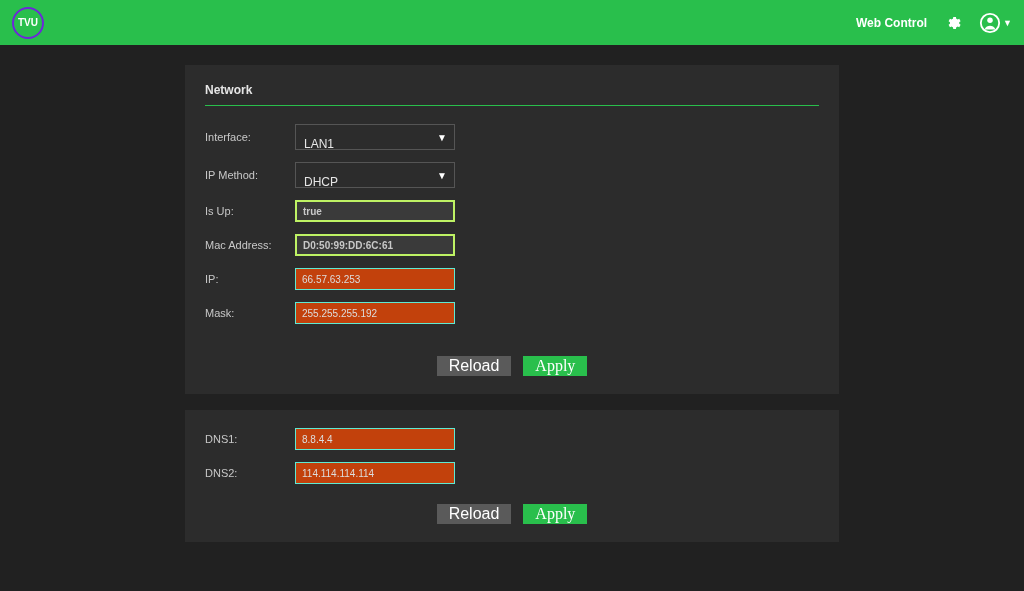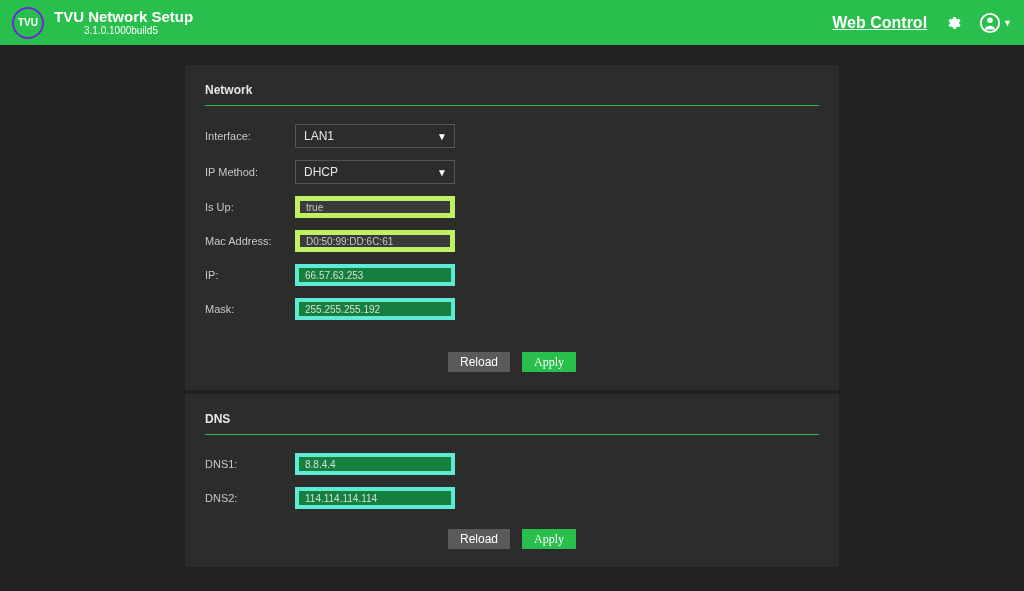--- a/index.html
+++ b/index.html
@@ -37,35 +37,35 @@
     }
     .title-block { color: #fff; }
     .title-main { font-size: 15px; font-weight: bold; line-height: 1.1; }
     .title-sub { font-size: 10px; margin-left: 30px; line-height: 1.1; }
     .header-right {
       display: flex;
       align-items: center;
       gap: 18px;
       color: #fff;
     }
-    .web-control { font-size: 16px; font-weight: bold; text-decoration: underline; }
+    .web-control { font-size: 12px; font-weight: bold; }
     .gear-icon, .user-icon {
       display: inline-flex;
       align-items: center;
       cursor: pointer;
     }
     .user-wrap { display: flex; align-items: center; gap: 2px; }
     .caret { font-size: 9px; }
 
     .content {
       padding: 20px 0 0 0;
       display: flex;
       flex-direction: column;
       align-items: center;
-      gap: 4px;
+      gap: 16px;
     }
     .panel {
       width: 654px;
       background: #2c2c2c;
       padding: 18px 20px 18px 20px;
     }
     .section-title {
       color: #e6e6e6;
       font-size: 12px;
       font-weight: bold;
@@ -87,83 +87,80 @@
       width: 90px;
       color: #c8c8c8;
       font-size: 11px;
     }
     .control {
       flex: 1;
     }
     .input, .select, .readonly {
       width: 160px;
       height: 22px;
-      background: #15803d;
-      border: 4px solid #5eead4;
+      background: #c2410c;
+      border: 1px solid #5eead4;
       color: #ddd;
       font-size: 10px;
       padding: 0 6px;
       outline: none;
     }
     .readonly {
       background: #3a3a3a;
-      border: 5px solid #bef264;
+      border: 2px solid #bef264;
       color: #c8c8c8;
+      font-weight: bold;
     }
     .select-wrap {
       position: relative;
       width: 160px;
     }
     .select-wrap .select {
       width: 100%;
       background: #2c2c2c;
       border: 1px solid #555;
       color: #e6e6e6;
       font-size: 12px;
       height: 24px;
-      padding: 4px 8px;
+      padding: 12px 8px;
       cursor: pointer;
     }
     .select-caret {
       position: absolute;
       right: 8px;
       top: 50%;
       transform: translateY(-50%);
       color: #fff;
       font-size: 10px;
       pointer-events: none;
     }
     .btn-row {
       display: flex;
       justify-content: center;
       gap: 12px;
       margin-top: 20px;
     }
     .btn {
       height: 20px;
       padding: 0 12px;
-      font-size: 12px;
+      font-size: 16px;
       border: none;
       cursor: pointer;
       color: #fff;
     }
     .btn-reload { background: #5a5a5a; }
     .btn-apply { background: #29bf4c; font-family: Liberation Serif, serif; }
   </style>
 </head>
 <body>
 
 <div class="header">
   <div class="header-left">
     <div class="logo-circle">
       <span>TVU</span>
-    </div>
-    <div class="title-block">
-      <div class="title-main">TVU Network Setup</div>
-      <div class="title-sub">3.1.0.1000build5</div>
     </div>
   </div>
   <div class="header-right">
     <span class="web-control">Web Control</span>
     <span class="gear-icon">
       <svg width="16" height="16" viewBox="0 0 24 24" fill="#fff">
           <path d="M12 8a4 4 0 100 8 4 4 0 000-8zm9.4 4a7.6 7.6 0 00-.1-1.2l2.1-1.6-2-3.4-2.5 1a7.6 7.6 0 00-2-1.2L16.4 3h-4l-.5 2.6a7.6 7.6 0 00-2 1.2l-2.5-1-2 3.4 2.1 1.6A7.6 7.6 0 007.4 12c0 .4 0 .8.1 1.2l-2.1 1.6 2 3.4 2.5-1c.6.5 1.3.9 2 1.2L12.4 21h4l.5-2.6c.7-.3 1.4-.7 2-1.2l2.5 1 2-3.4-2.1-1.6c.1-.4.1-.8.1-1.2z"></path>
         </svg>
     </span>
     <span class="user-wrap">
@@ -236,21 +233,20 @@
 
       <div></div>
     </div>
     <div class="btn-row">
       <button class="btn btn-reload">Reload</button>
       <button class="btn btn-apply">Apply</button>
     </div>
   </div>
 
   <div class="panel">
-    <div class="section-title">DNS</div>
     <div class="form-grid">
 
       <div class="field">
         <div class="label">DNS1:</div>
         <div class="control">
           <input class="input" value="8.8.4.4" style="">
         </div>
       </div>
 
       <div class="field">

